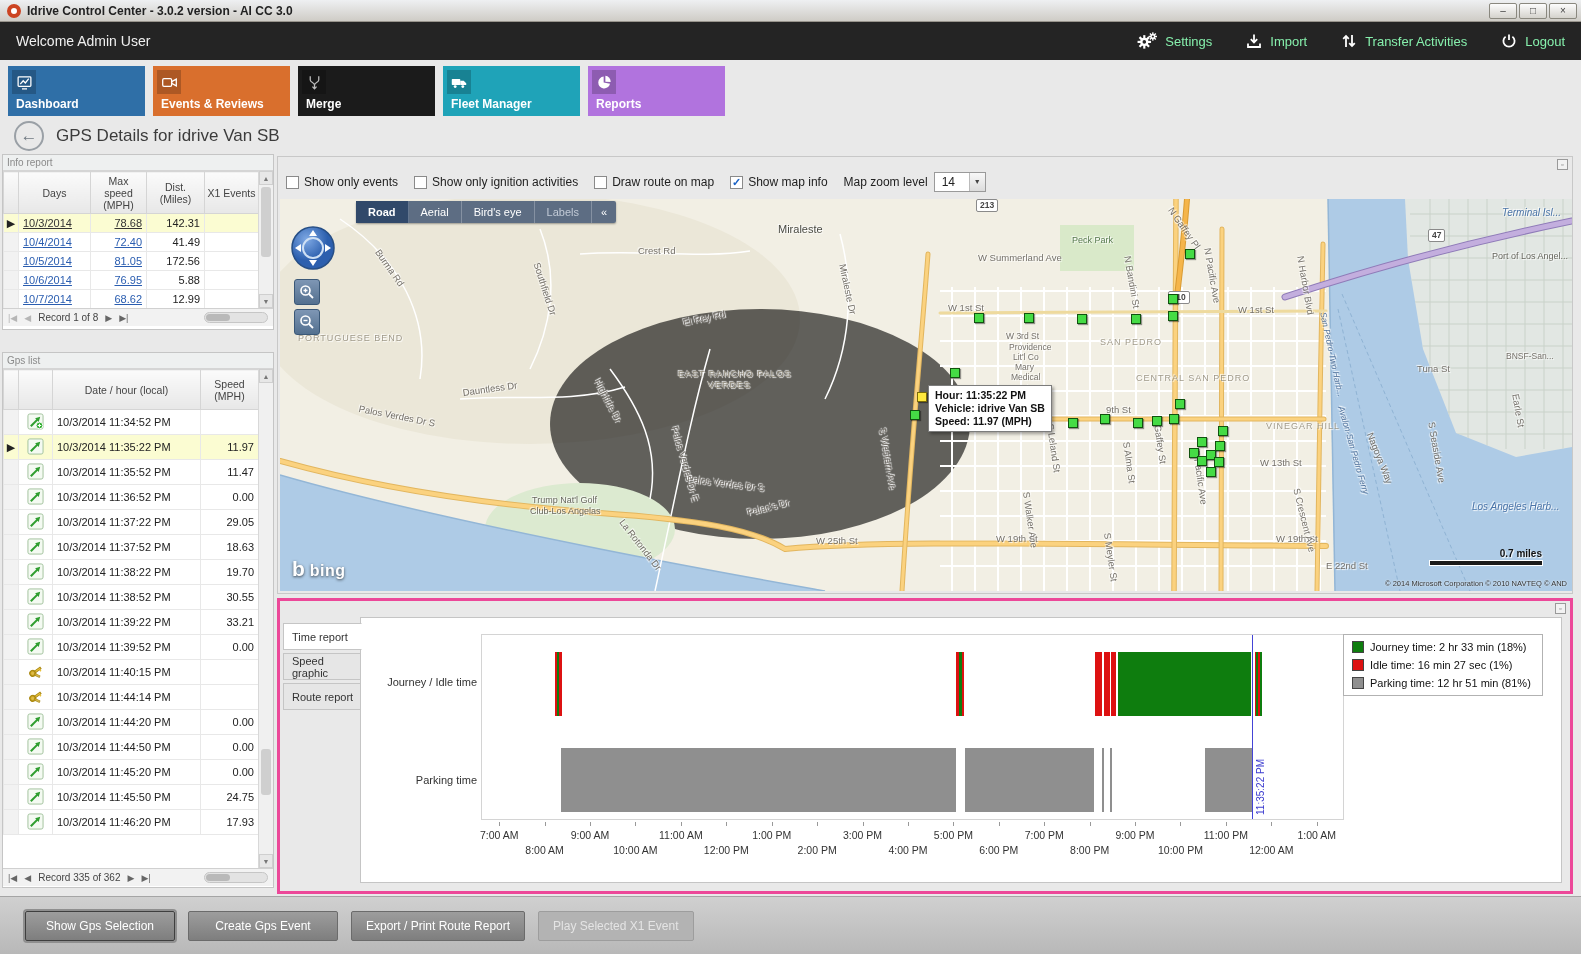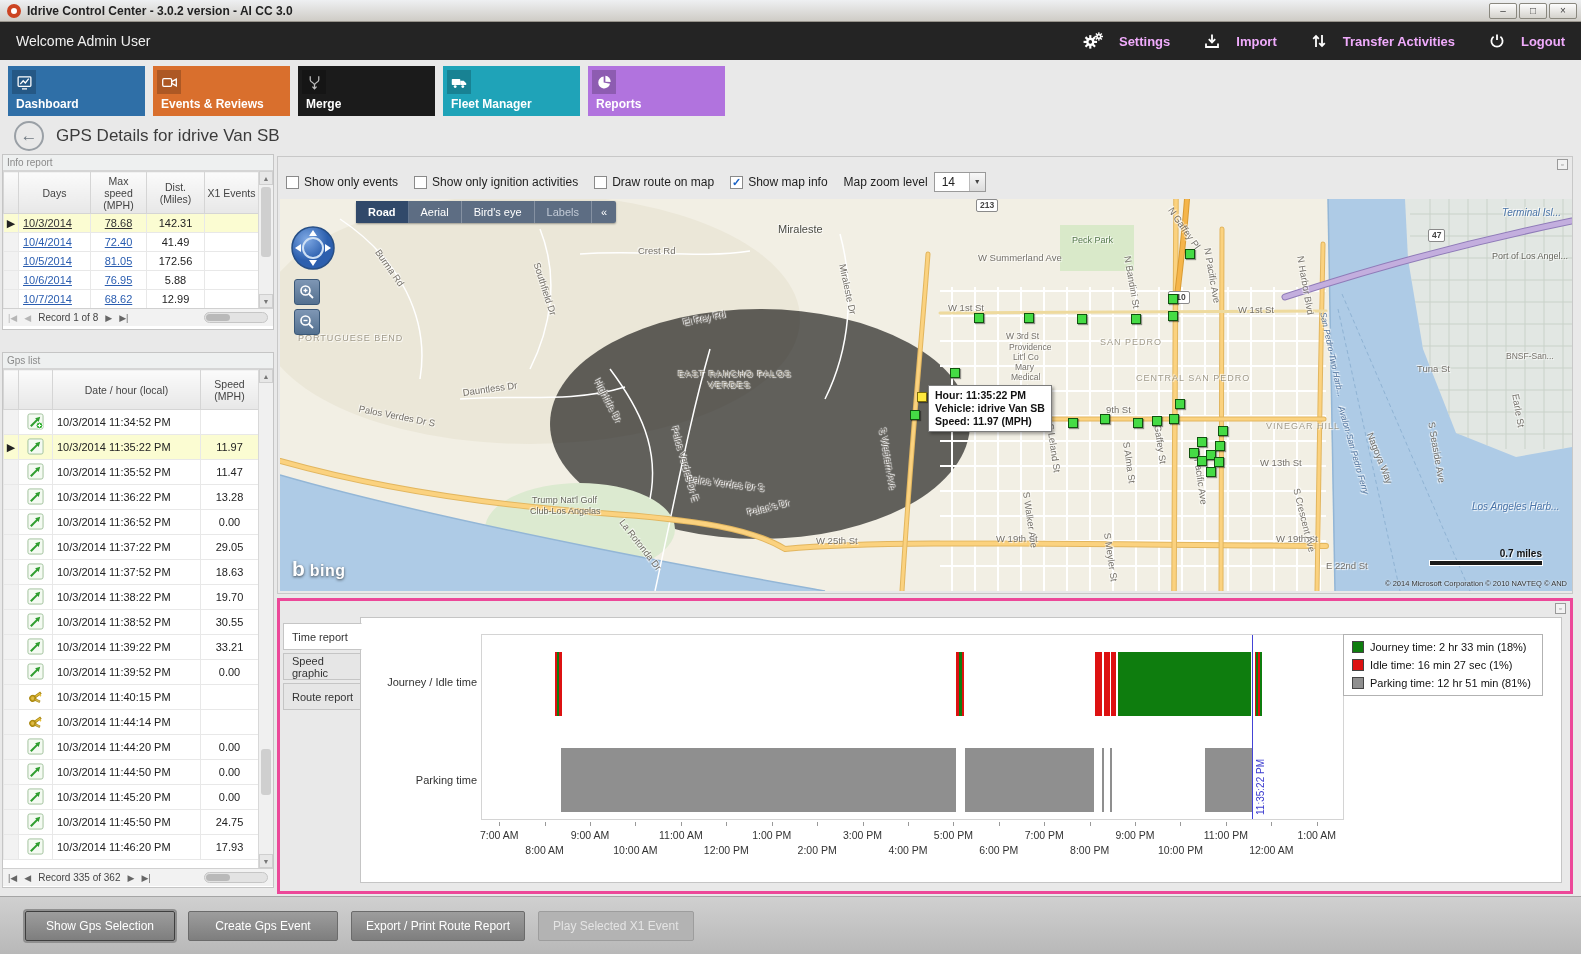--- a/index.html
+++ b/index.html
@@ -14,21 +14,21 @@
   .titlebar-title { font-size:12px; font-weight:bold; color:#222; }
   .win-btns { margin-left:auto; display:flex; gap:2px; }
   .win-btn { width:28px; height:16px; background:linear-gradient(#fdfdfd,#d4d2cc); border:1px solid #8a887f;
     border-radius:2px; font-size:10px; line-height:14px; text-align:center; color:#444; cursor:pointer; }
 
   
   .header { position:absolute; top:22px; height:38px; left:0; right:0; background:#242424;
     display:flex; align-items:center; padding:0 16px; }
   .welcome { color:#f0f0f0; font-size:14px; }
   .header-actions { margin-left:auto; display:flex; gap:34px; align-items:center; }
-  .header-action { display:flex; align-items:center; gap:16px; color:#f0abfc; font-size:13px; cursor:pointer;font-weight:bold; }
+  .header-action { display:flex; align-items:center; gap:8px; color:#86efac; font-size:13px; cursor:pointer; }
   .header-action svg { display:block; }
 
   
   .nav { position:absolute; top:60px; left:0; right:0; height:58px; display:flex; gap:8px; padding:6px 0 0 8px; }
   .tile { width:137px; height:50px; position:relative; color:#fff; cursor:pointer; }
   .tile-icon { position:absolute; left:4px; top:4px; width:24px; height:24px;
     background:rgba(0,0,0,0.20); display:flex; align-items:center; justify-content:center; }
   .tile-label { position:absolute; left:8px; bottom:5px; font-size:12px; font-weight:bold; }
   .tile.selected { box-shadow:0 0 0 1px #666, inset 0 0 0 1px rgba(255,255,255,.45); }
 
@@ -46,21 +46,21 @@
   table.grid { width:100%; border-collapse:collapse; table-layout:fixed; }
   .grid th { background:linear-gradient(#fbfbfb,#e7e7e7); border:1px solid #d5d5d5; font-size:10.5px;
     font-weight:normal; color:#444; padding:1px 2px; vertical-align:middle; }
   .grid td { border:1px solid #e8e8e8; font-size:11px; padding:1px 4px; color:#222;
     overflow:hidden; white-space:nowrap; }
   .grid tr.selected td { background:#fbfcd2; }
   .ind-cell { width:15px; background:#f2f2f2; border-right:1px solid #ddd; text-align:center;
     color:#222; font-size:8px; padding:0 !important; }
   .link { color:#2a5db0; text-decoration:underline; cursor:pointer; }
   tr.selected .link { color:#333; }
-  .cell-num { text-align:center; }
+  .cell-num { text-align:right; }
   .ic-cell { text-align:center; padding:0 !important; }
   .rec-nav { height:18px; background:#f2f2f2; border-top:1px solid #d0d0d0; display:flex;
     align-items:center; font-size:10px; color:#555; gap:7px; padding:0 5px; }
   .rec-btn { font-size:9px; color:#666; cursor:pointer; }
   .rec-btn.dim { color:#b5b5b5; }
   .rec-label { font-size:10px; color:#444; }
   .rec-scroll { margin-left:auto; width:64px; height:11px; background:#e3e3e3; border:1px solid #c6c6c6;
     border-radius:6px; position:relative; }
   .rec-thumb { position:absolute; left:1px; top:1px; width:24px; height:7px; background:#b9b9b9; border-radius:4px; }
   .vscroll { position:absolute; top:0; bottom:0; right:0; width:15px; background:#f0f0f0; border-left:1px solid #d8d8d8; }
@@ -421,30 +421,20 @@
                 </tr>
                 <tr style="height: 25px;">
                   <td class="ind-cell"></td>
                   <td class="ic-cell"><svg width="17" height="17" viewBox="0 0 18 18">
                       <rect x="1" y="1" width="16" height="16" rx="2" fill="#f4faf2" stroke="#9fc09a"></rect>
                       <path d="M4 14 L11 7" stroke="#2f9e2f" stroke-width="2.2" fill="none"></path>
                       <path d="M14 4 L8.6 5.6 L12.4 9.4 Z" fill="#2f9e2f"></path>
                     </svg></td>
                   <td>10/3/2014 11:35:52 PM</td>
                   <td class="cell-num">11.47</td>
-                </tr>
-                <tr style="height: 25px;">
-                  <td class="ind-cell"></td>
-                  <td class="ic-cell"><svg width="17" height="17" viewBox="0 0 18 18">
-                      <rect x="1" y="1" width="16" height="16" rx="2" fill="#f4faf2" stroke="#9fc09a"></rect>
-                      <path d="M4 14 L11 7" stroke="#2f9e2f" stroke-width="2.2" fill="none"></path>
-                      <path d="M14 4 L8.6 5.6 L12.4 9.4 Z" fill="#2f9e2f"></path>
-                    </svg></td>
-                  <td>10/3/2014 11:36:22 PM</td>
-                  <td class="cell-num">13.28</td>
                 </tr>
                 <tr style="height: 25px;">
                   <td class="ind-cell"></td>
                   <td class="ic-cell"><svg width="17" height="17" viewBox="0 0 18 18">
                       <rect x="1" y="1" width="16" height="16" rx="2" fill="#f4faf2" stroke="#9fc09a"></rect>
                       <path d="M4 14 L11 7" stroke="#2f9e2f" stroke-width="2.2" fill="none"></path>
                       <path d="M14 4 L8.6 5.6 L12.4 9.4 Z" fill="#2f9e2f"></path>
                     </svg></td>
                   <td>10/3/2014 11:36:52 PM</td>
                   <td class="cell-num">0.00</td>

